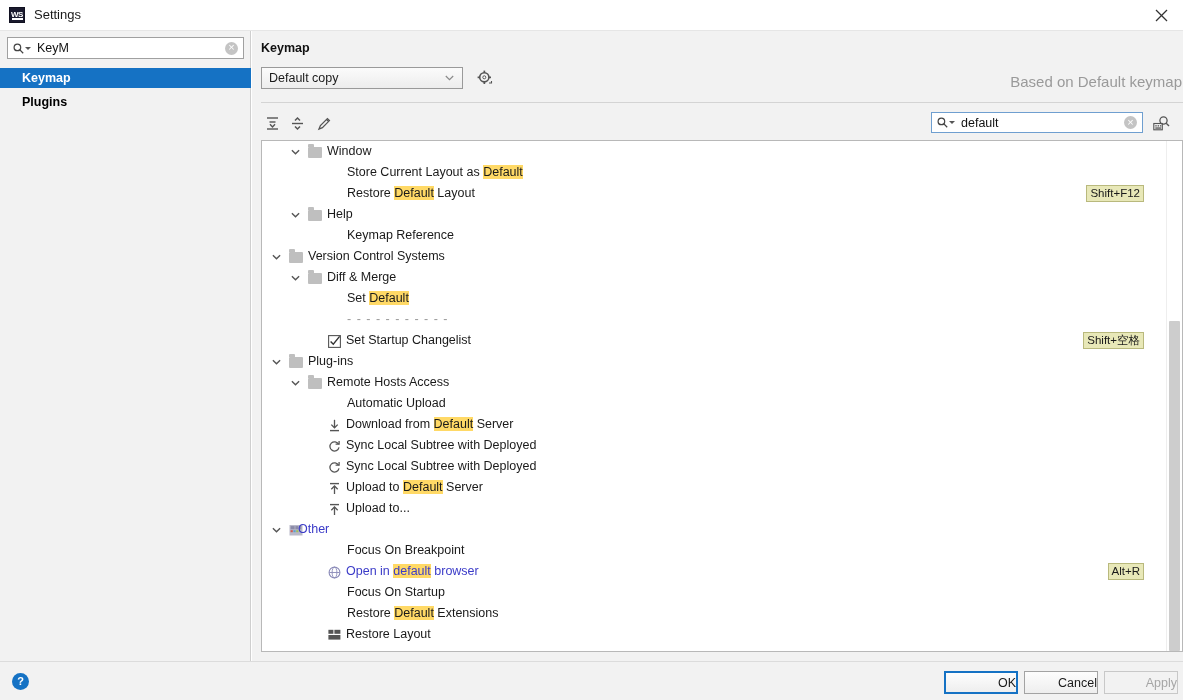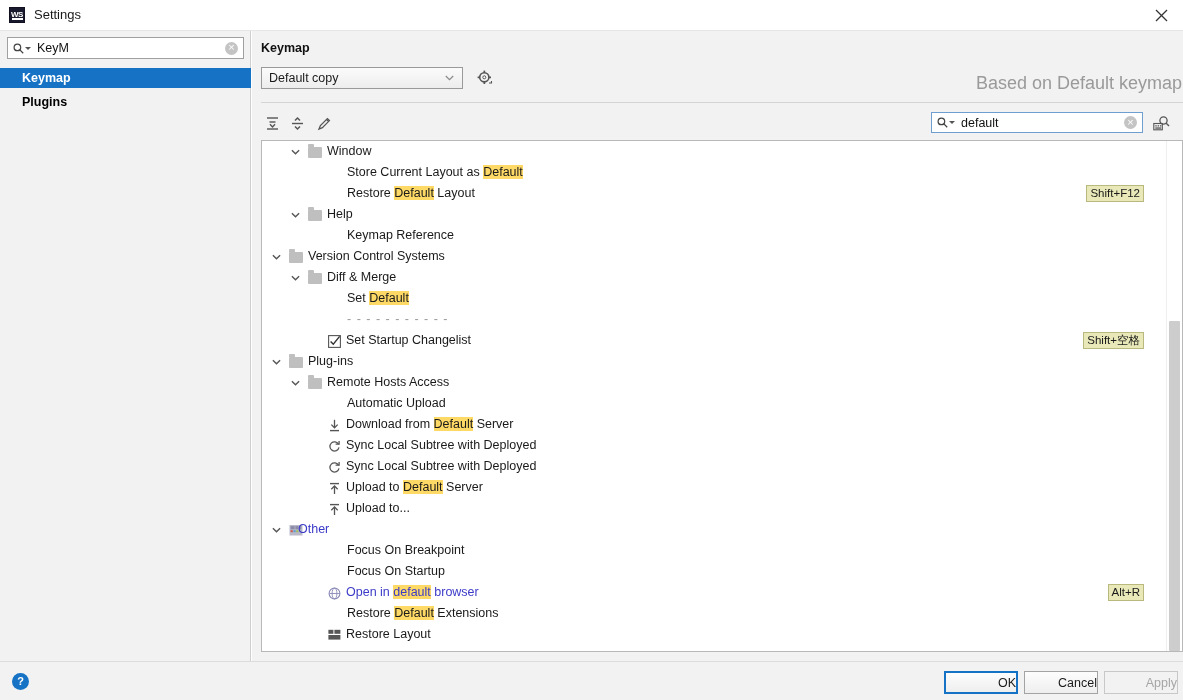--- a/index.html
+++ b/index.html
@@ -108,21 +108,21 @@
     flex: none; margin-right: 8px; width: 9px; height: 9px;
     display: flex; align-items: center; justify-content: center;
   }
   #gear-btn {
     position: absolute; left: 222px; top: 36px; width: 22px; height: 22px;
     display: flex; align-items: center; justify-content: center;
     cursor: pointer;
   }
   #based-on {
     position: absolute; right: 1px; top: 42px;
-    font-size: 18px; color: #9a9a9a; white-space: nowrap;
+    font-size: 15px; color: #9a9a9a; white-space: nowrap;
   }
   #hr1 {
     position: absolute; left: 9px; top: 71px; width: 922px; height: 1px;
     background: #d4d4d4;
   }
 
   
   #tree-toolbar {
     position: absolute; left: 9px; top: 78px; width: 922px; height: 28px;
   }
@@ -499,32 +499,32 @@
               <rect x="4.4" y="6.2" width="2.2" height="2" fill="#5aa0cf"></rect>
               <rect x="7.2" y="6.2" width="2.2" height="2" fill="#9fbf5a"></rect>
             </svg>
           </span>
           <span class="row-label link" style="left: 36px;">Other</span>
         </div>
         <div class="row">
           <span class="row-label" style="left: 85px;">Focus On Breakpoint</span>
         </div>
         <div class="row">
-          <span class="row-label" style="left: 85px;">Focus On Startup</span>
-        </div>
-        <div class="row">
           <span class="node-icon" style="left: 64px;">
             <svg width="13" height="13" viewBox="0 0 13 13">
               <circle cx="6.5" cy="6.5" r="5.4" fill="none" stroke="#8a8ab8" stroke-width="1.1"></circle>
               <ellipse cx="6.5" cy="6.5" rx="2.4" ry="5.4" fill="none" stroke="#8a8ab8" stroke-width="0.9"></ellipse>
               <line x1="1.3" y1="6.5" x2="11.7" y2="6.5" stroke="#8a8ab8" stroke-width="0.9"></line>
             </svg>
           </span>
           <span class="row-label link" style="left: 84px;">Open in <span class="hl">default</span> browser</span>
           <span class="shortcut" style="right: 22px;">Alt+R</span>
+        </div>
+        <div class="row">
+          <span class="row-label" style="left: 85px;">Focus On Startup</span>
         </div>
         <div class="row">
           <span class="row-label" style="left: 85px;">Restore <span class="hl">Default</span> Extensions</span>
         </div>
         <div class="row">
           <span class="node-icon" style="left: 64px;">
             <svg width="13" height="12" viewBox="0 0 13 12">
               <rect x="0.4" y="0.8" width="5" height="4" fill="#555"></rect>
               <rect x="6.4" y="0.8" width="6" height="4" fill="#555"></rect>
               <rect x="0.4" y="6" width="12" height="4.6" fill="#555"></rect>

